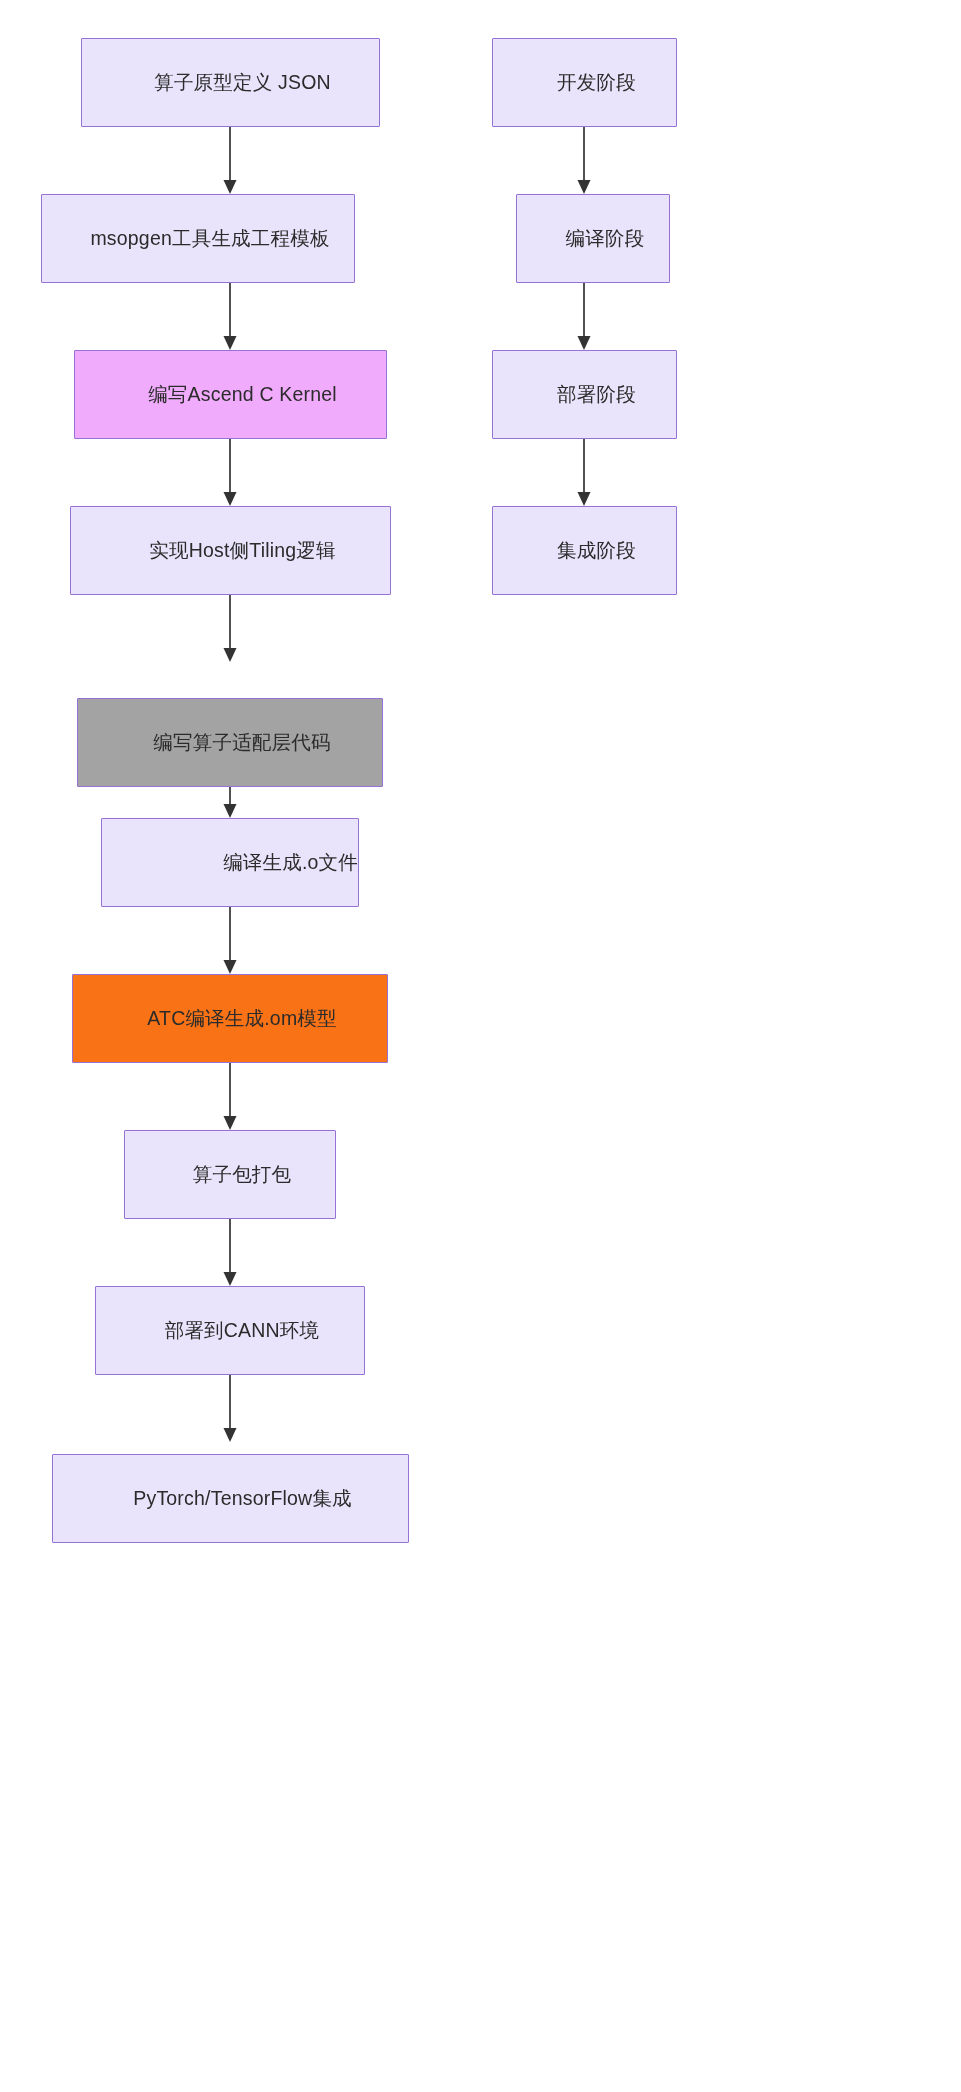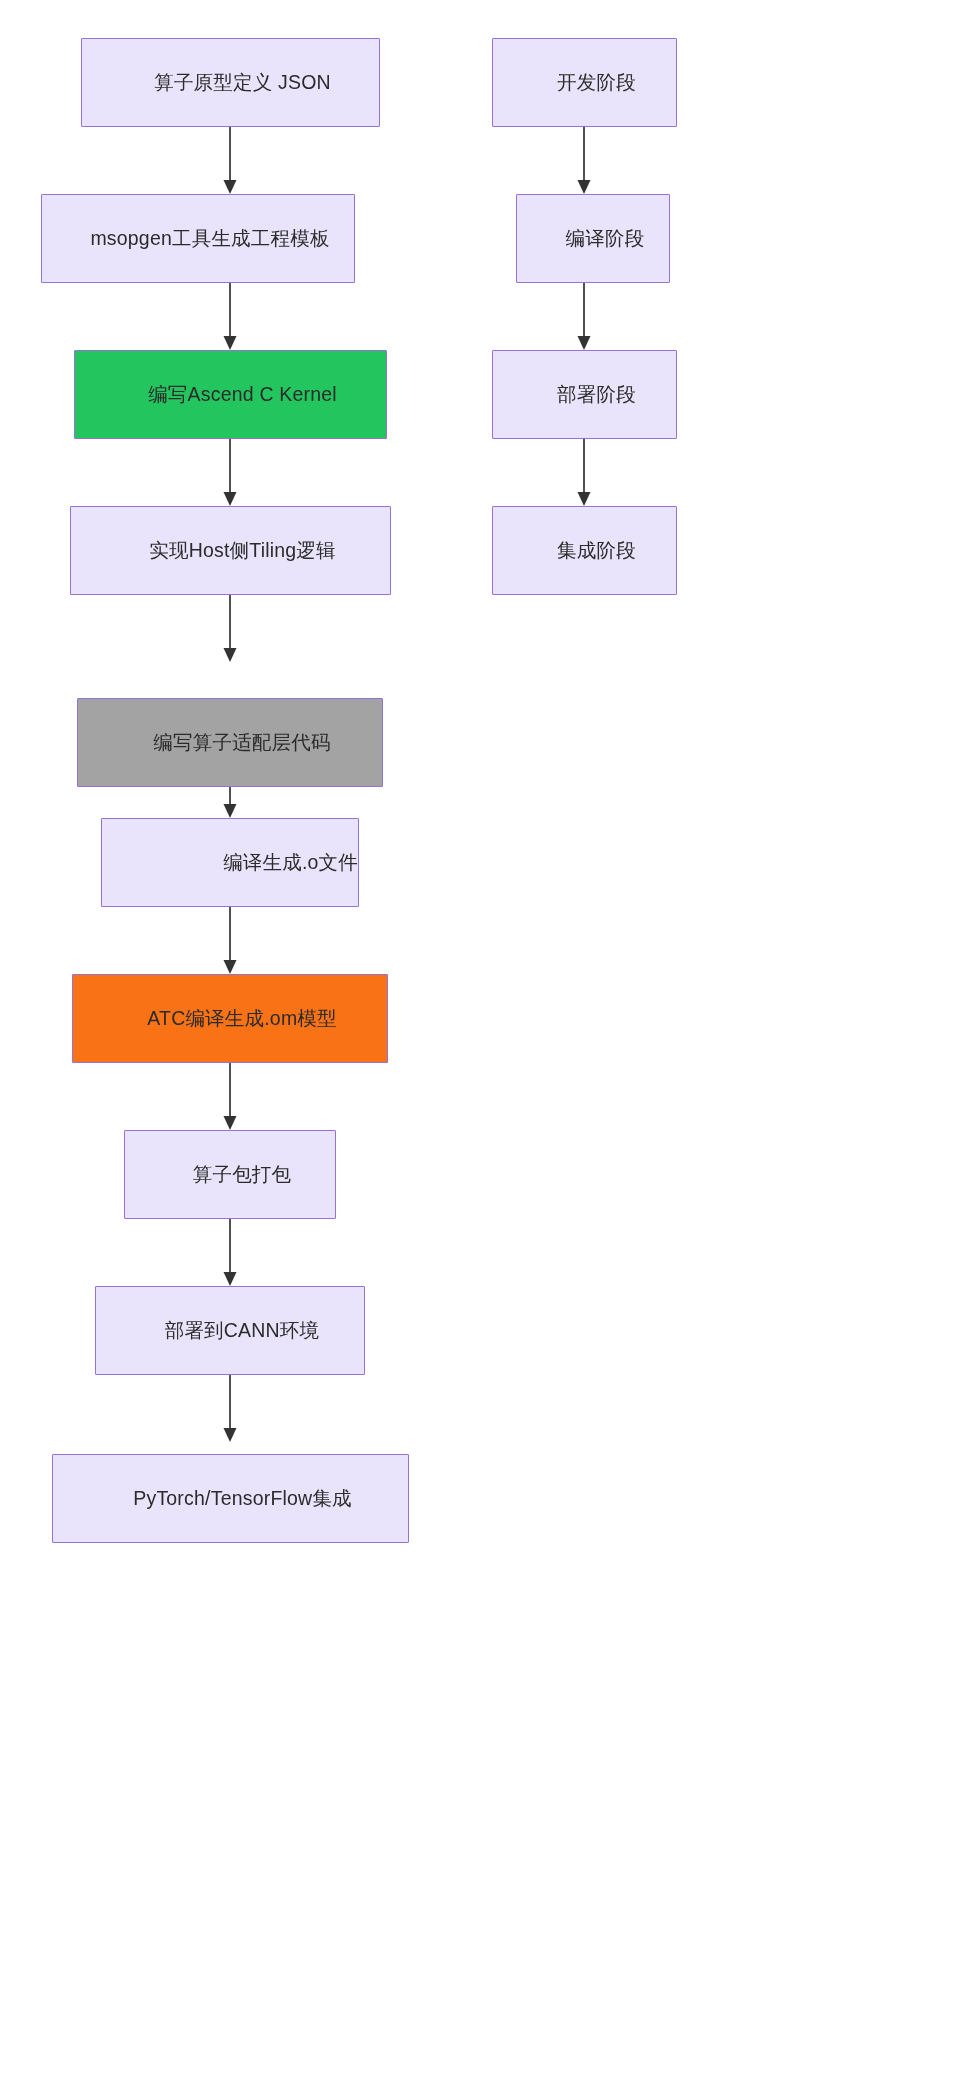--- a/index.html
+++ b/index.html
@@ -76,21 +76,21 @@
       <line x1="584" y1="439" x2="584" y2="492" stroke="#333333" stroke-width="1.7"></line>
       <polygon points="577.5,492 590.5,492 584,506" fill="#333333"></polygon>
     </svg>
   <div id="node-layer">
       <div class="node" style="left: 81px; top: 38px; width: 299px; height: 89px; background: rgb(233, 228, 251); border-color: rgb(150, 114, 214); color: rgb(43, 43, 43);">
         <span class="node-label">算子原型定义 JSON</span>
       </div>
       <div class="node" style="left: 41px; top: 194px; width: 314px; height: 89px; background: rgb(233, 228, 251); border-color: rgb(150, 114, 214); color: rgb(43, 43, 43);">
         <span class="node-label">msopgen工具生成工程模板</span>
       </div>
-      <div class="node" style="left: 74px; top: 350px; width: 313px; height: 89px; background: #22c55e; border-color: rgb(150, 114, 214); color: rgb(43, 43, 43);">
+      <div class="node" style="left: 74px; top: 350px; width: 313px; height: 89px; background: #f0abfc; border-color: rgb(150, 114, 214); color: rgb(43, 43, 43);">
         <span class="node-label">编写Ascend C Kernel</span>
       </div>
       <div class="node" style="left: 70px; top: 506px; width: 321px; height: 89px; background: rgb(233, 228, 251); border-color: rgb(150, 114, 214); color: rgb(43, 43, 43);">
         <span class="node-label">实现Host侧Tiling逻辑</span>
       </div>
       <div class="node" style="left: 77px; top: 698px; width: 306px; height: 89px; background: #a3a3a3; border-color: rgb(150, 114, 214); color: rgb(43, 43, 43);">
         <span class="node-label">编写算子适配层代码</span>
       </div>
       <div class="node" style="left: 101px; top: 818px; width: 258px; height: 89px; background: rgb(233, 228, 251); border-color: rgb(150, 114, 214); color: rgb(43, 43, 43); justify-content: flex-end;">
         <span class="node-label">编译生成.o文件</span>

